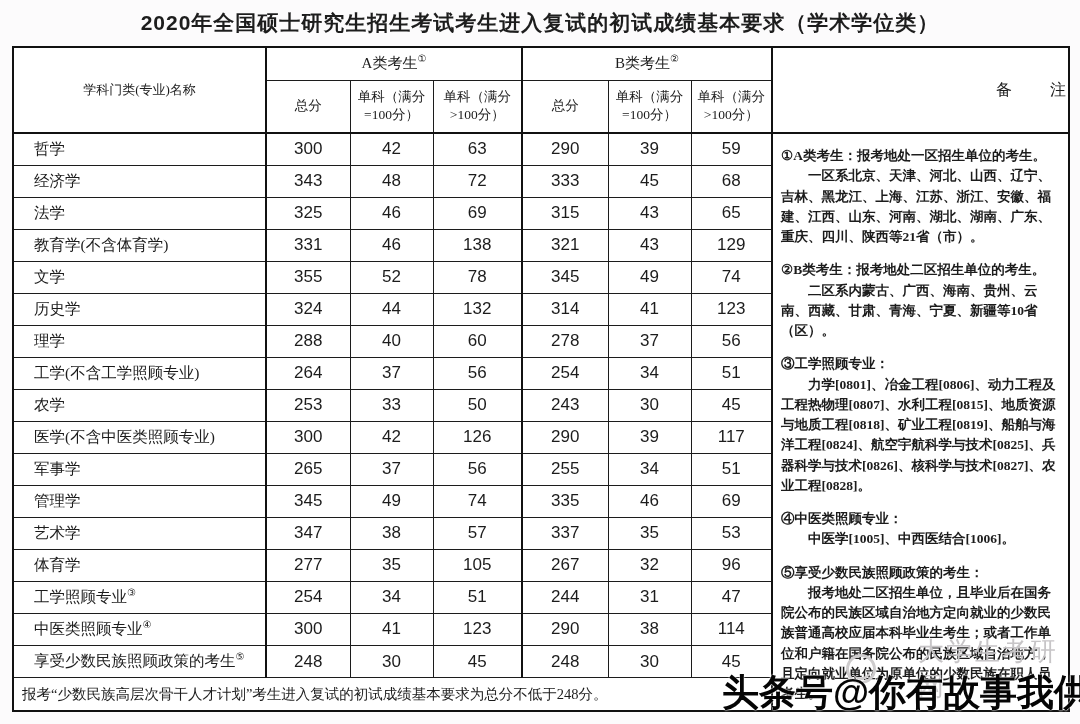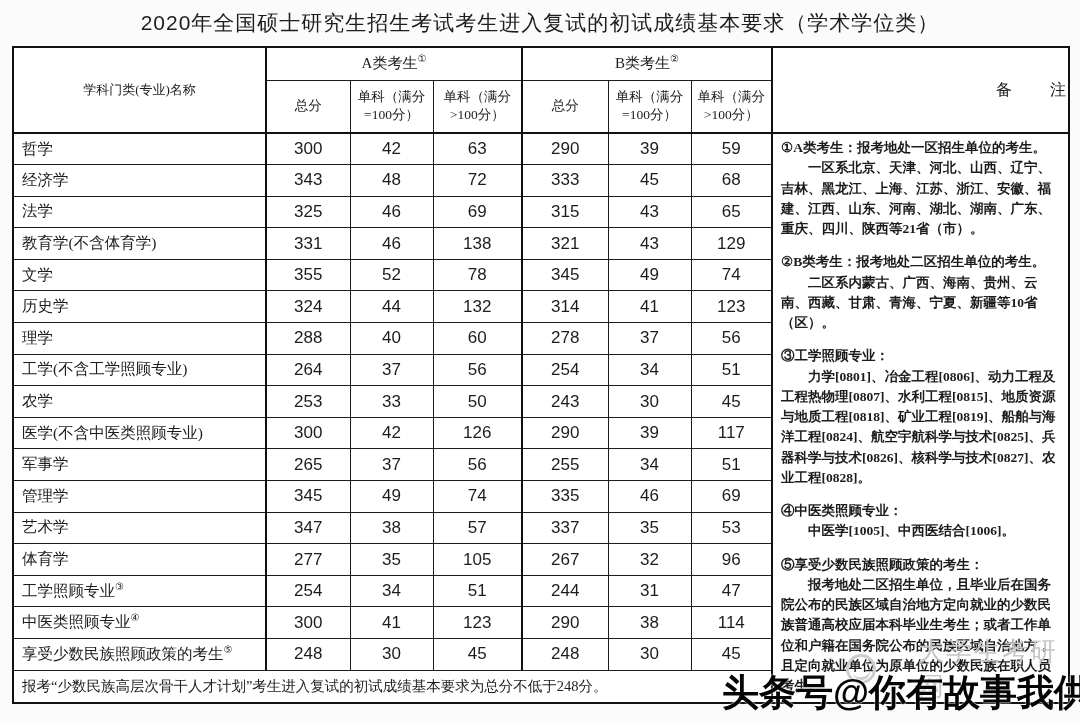--- a/index.html
+++ b/index.html
@@ -1,35 +1,35 @@
 <!DOCTYPE html>
 <html><head>
 <meta charset="utf-8">
 <style>
   * { margin:0; padding:0; box-sizing:border-box; }
   body { background:#e9e8e9; font-family:"Liberation Serif", serif; }
   .page { position:relative; width:1080px; height:724px; background:#fcfbfc; overflow:hidden; margin:0 auto; }
   .title { position:absolute; top:9px; left:0; width:100%; text-align:center;
-           font-family:"Liberation Sans", sans-serif; font-weight:normal; font-size:21px;
+           font-family:"Liberation Sans", sans-serif; font-weight:bold; font-size:21px;
            color:#1d1d1d; letter-spacing:1px; }
   table.score { position:absolute; left:12px; top:46px; width:1056px; table-layout:fixed;
                 border-collapse:collapse; background:#fff; border:2.5px solid #111; }
   table.score th, table.score td { border:1px solid #1c1c1c; color:#1c1c1c; overflow:hidden; }
   th.h1 { height:33px; font-size:15px; font-weight:normal; text-align:center; vertical-align:middle; }
   th.h2 { height:53px; font-size:13.5px; font-weight:normal; text-align:center; vertical-align:middle; padding:2px; line-height:1.35; }
   th.subject-h { font-size:13px; font-weight:normal; text-align:center; vertical-align:middle; }
   th.remark-h { font-size:16px; font-weight:normal; text-align:right; vertical-align:middle; letter-spacing:2px; }
   .thickL { border-left:2.5px solid #111 !important; }
   .thickB { border-bottom:2.5px solid #111 !important; }
   tr.data td { height:31.6px; }
-  td.subject { font-size:15.5px; padding-left:8px; text-align:left; vertical-align:middle; }
+  td.subject { font-size:15.5px; padding-left:20px; text-align:left; vertical-align:middle; }
   td.num { font-family:"Liberation Sans", sans-serif; font-size:17px; text-align:center; vertical-align:middle; }
   sup.c { font-size:10px; vertical-align:super; line-height:0; }
   td.footer-cell { height:33px; font-size:14.5px; padding-left:8px; vertical-align:middle;margin-left:20px; }
-  td.remarks { vertical-align:top; padding:4px 8px 6px 8px; font-size:13.5px; line-height:1.5; }
+  td.remarks { vertical-align:top; padding:12px 8px 6px 8px; font-size:13.5px; line-height:1.5; }
   .r-line { }
   .r-bold { font-weight:bold; }
   .r-ind { text-indent:2em;font-weight:bold; }
   .r-gap { margin-top:13px; }
   .wm-site { position:absolute; left:846px; top:634px; display:flex; align-items:center;
              color:#c7c5c7; font-size:26px; letter-spacing:2px; z-index:2;
              font-family:"Liberation Serif", serif;gap:36px; }
   .wm-logo { width:30px; height:30px; border:3px solid #cecccd; border-radius:50%;
              margin-right:6px; position:relative; flex:0 0 auto; }
   .wm-logo::after { content:""; position:absolute; left:4px; top:12px; width:18px; height:8px;

